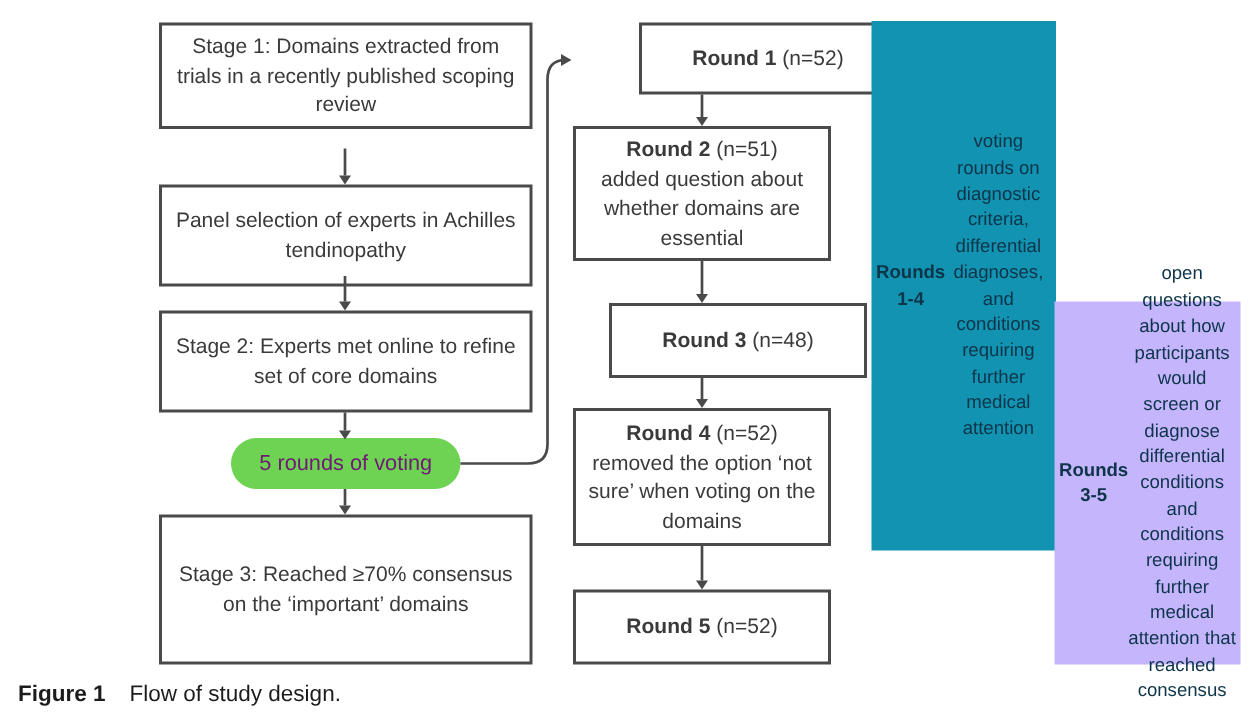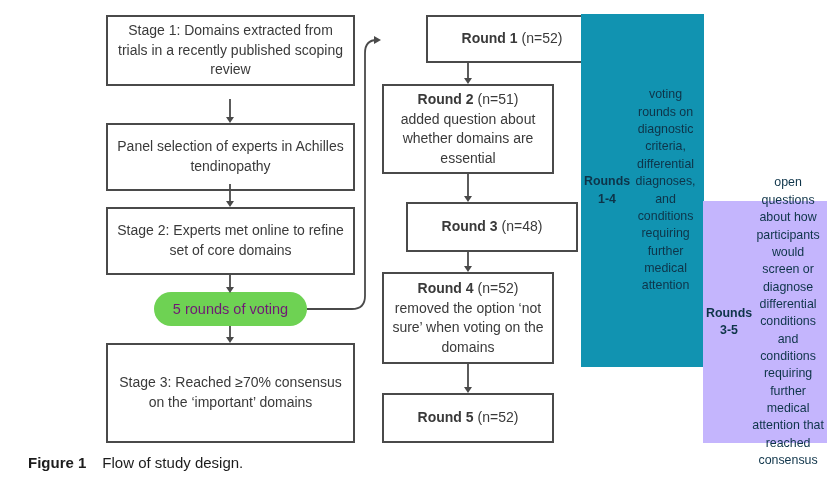--- a/index.html
+++ b/index.html
@@ -79,21 +79,21 @@
     pointer-events: none;
   }
   
   #caption {
     position: absolute;
     left: 12px; top: 454px;
     font-size: 15px;
     color: #1c1c1c;
     white-space: nowrap;
   }
-  #caption .cap-label { font-weight: bold; margin-right: 16px; margin-left: 16px; }
+  #caption .cap-label { font-weight: bold; margin-right: 16px; }
 </style>
 </head>
 <body>
 
 <div id="canvas">
 
   <div class="flowbox stage" id="stage1-box">
     <span>Stage 1: Domains extracted from trials in a recently published scoping review</span>
   </div>
   <div class="flowbox stage" id="panel-box">

